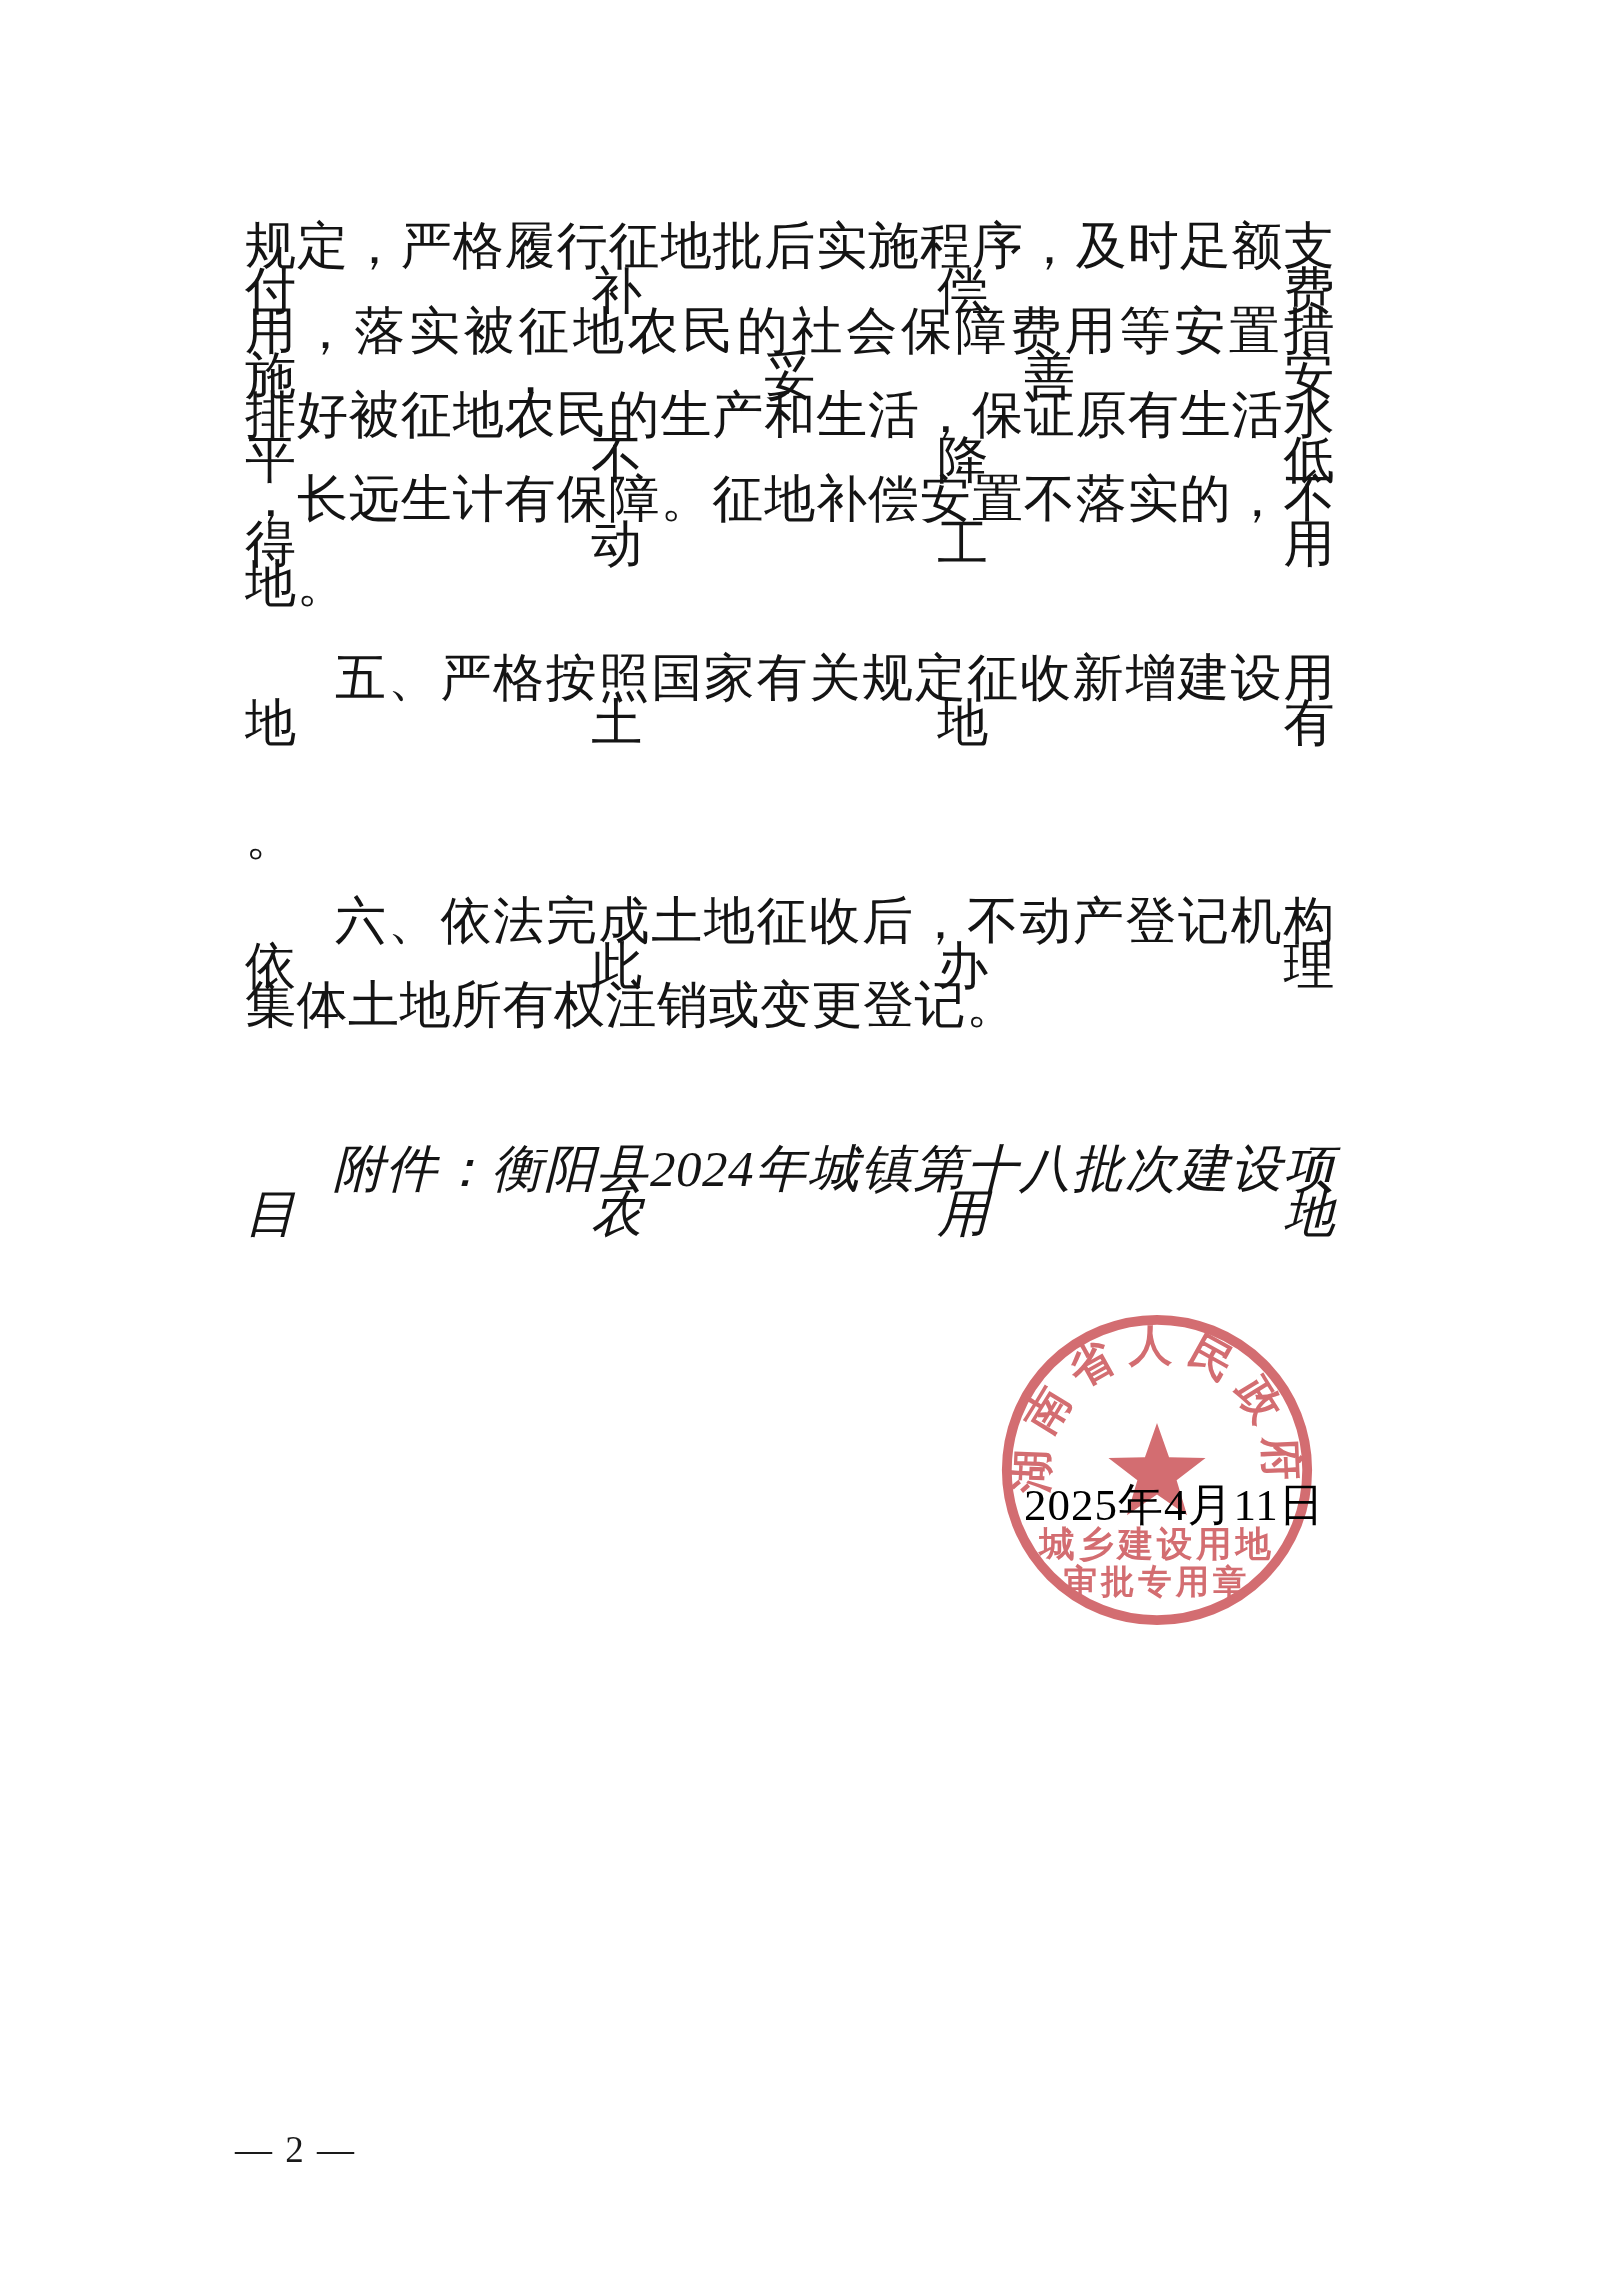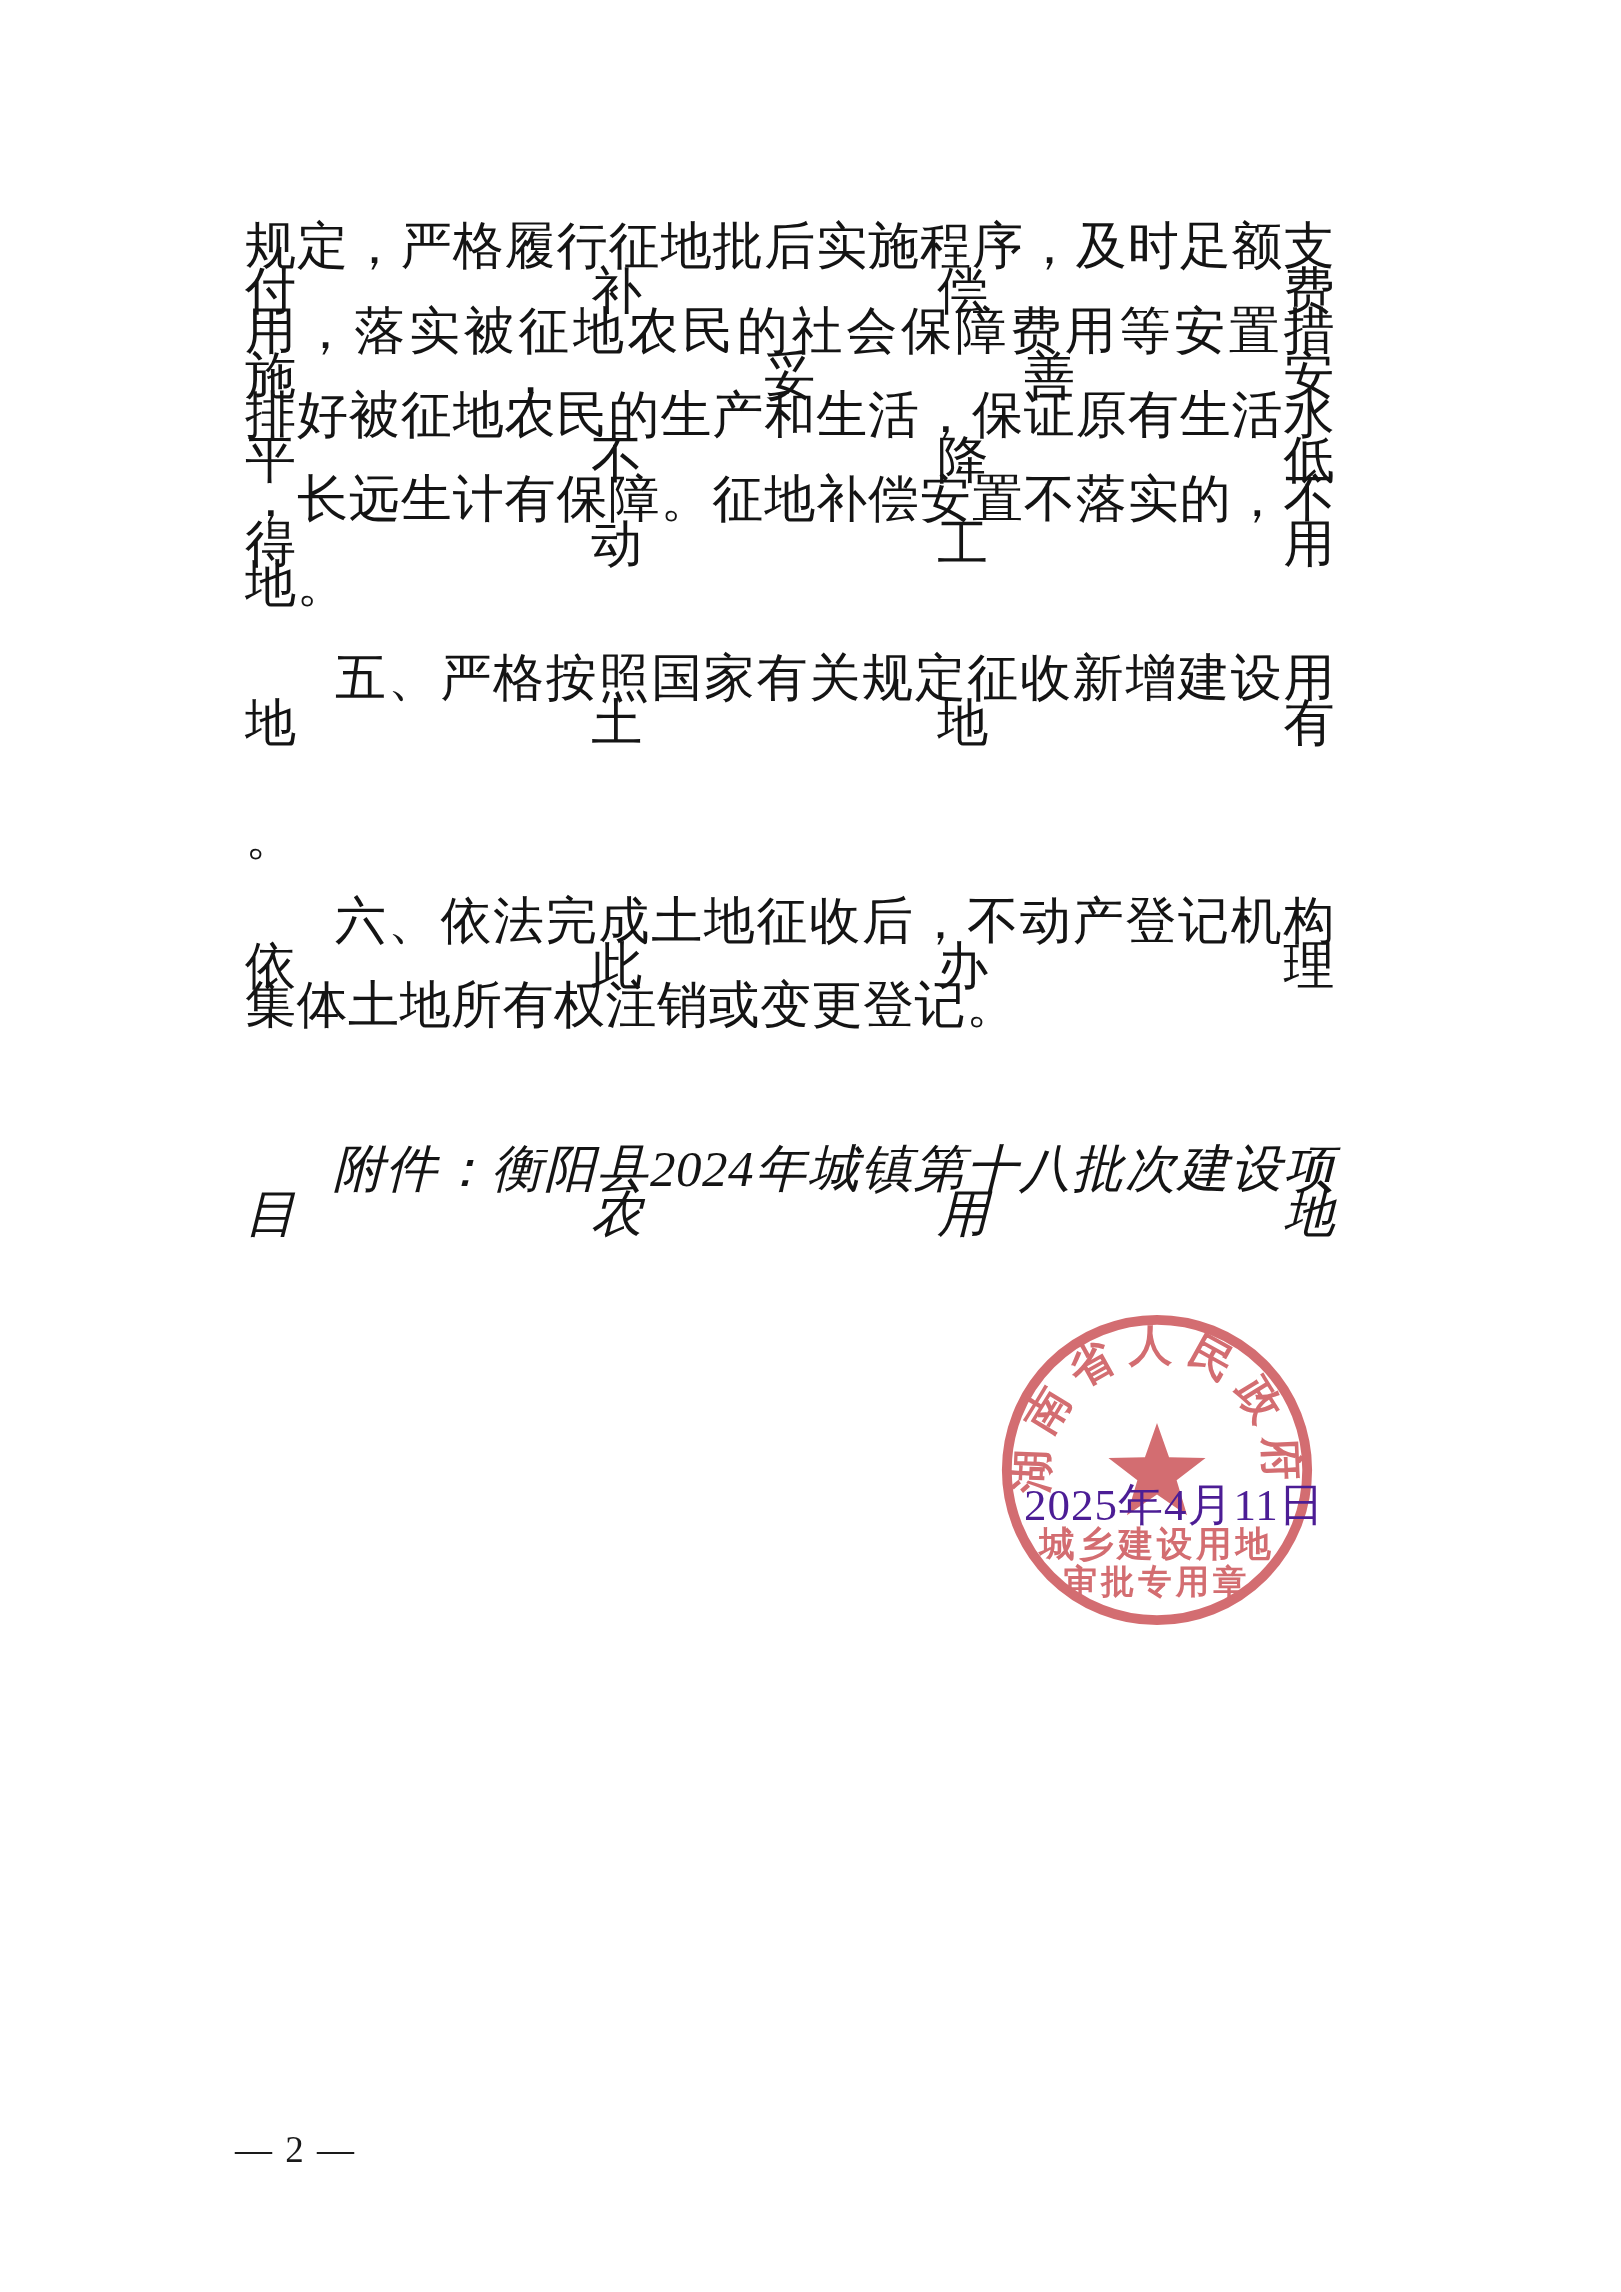--- a/index.html
+++ b/index.html
@@ -29,21 +29,21 @@
   .ind { text-indent: 90px; }
   .ind-att { text-indent: 88px; font-style: italic; }
   .ind2 { text-indent: 225px; }
   .date-line {
     position: absolute;
     left: 1024px;
     top: 1482px;
     font-size: 45px;
     line-height: 47px;
     letter-spacing: 1px;
-    color: #4c1d95;
+    color: #000000;
     z-index: 3;
     white-space: nowrap;
   }
   .seal {
     position: absolute;
     left: 997px;
     top: 1310px;
     width: 320px;
     height: 320px;
     z-index: 2;

